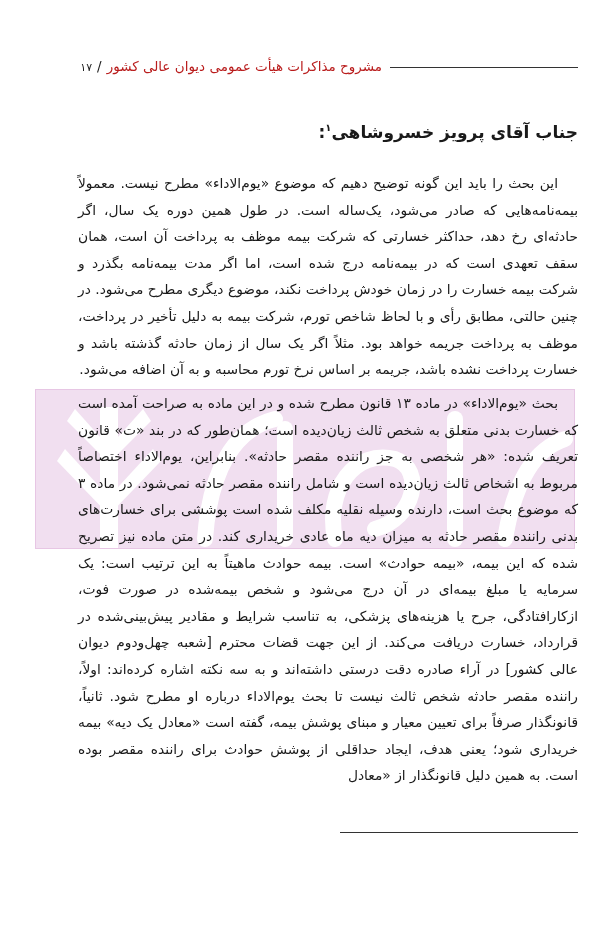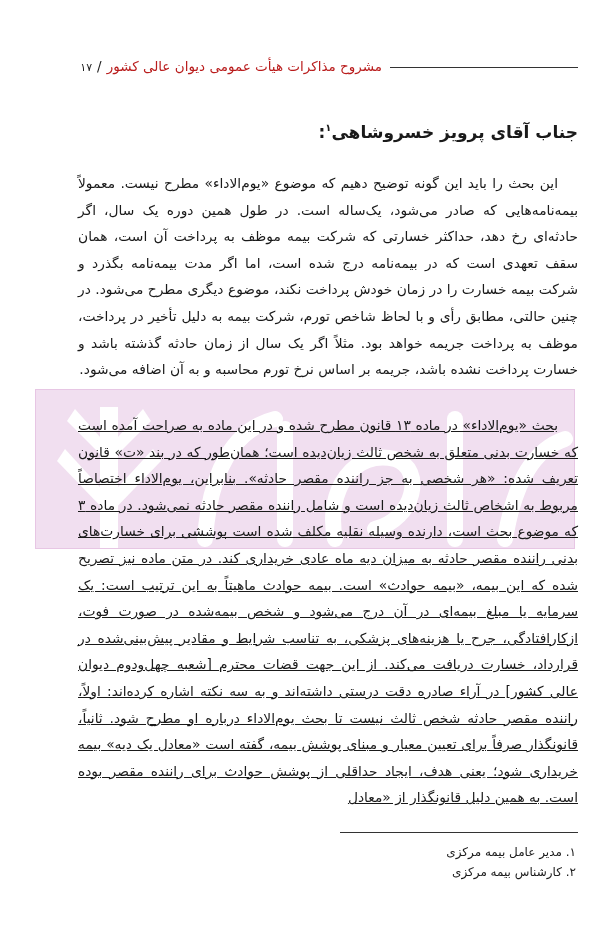--- a/index.html
+++ b/index.html
@@ -24,21 +24,21 @@
   .runhead .title { font-size: 13.5px; color: #b91c1c; white-space: nowrap; }
   .runhead .sep { font-size: 13.5px; margin: 0 5px; }
   .runhead .pno { font-size: 11px; }
   .question { top: 80px; font-weight: bold; font-size: 16px; line-height: 26px; text-align: right; }
   .heading { font-weight: bold; font-size: 17px; line-height: 26px; text-align: right; padding-right: 22px; }
   .heading sup { font-size: 10px; }
   .h1 { top: 115px; }
   .h2 { top: 385px; }
   .para { font-size: 13.8px; line-height: 26.6px; text-indent: 20px; }
   .p1 { top: 134px; margin-top: 36px; }
-  .p2 { top: 412px; text-decoration: underline; }
+  .p2 { top: 390px; }
   .fn-rule { position: absolute; top: 832px; left: 340px; width: 238px; height: 0; border-bottom: 1.3px solid #333; z-index:1; }
   .footnotes { position: absolute; top: 842px; left: 78px; width: 500px; direction: rtl; font-size: 12px; line-height: 20px; z-index: 1; }
   .footnotes div { text-align: right; padding-right: 2px; }
 </style>
 </head>
 <body>
 
 <div class="page">
 
   <div class="watermark">
@@ -72,17 +72,13 @@
 
 
   <div class="content heading h1">
     <span>جناب آقای پرویز خسروشاهی</span><sup>۱</sup><span>:</span>
   </div>
   <div class="content para p1">این بحث را باید این گونه توضیح دهیم که موضوع «یوم‌الاداء» مطرح نیست. معمولاً بیمه‌نامه‌هایی که صادر می‌شود، یک‌ساله است. در طول همین دوره یک سال، اگر حادثه‌ای رخ دهد، حداکثر خسارتی که شرکت بیمه موظف به پرداخت آن است، همان سقف تعهدی است که در بیمه‌نامه درج شده است، اما اگر مدت بیمه‌نامه بگذرد و شرکت بیمه خسارت را در زمان خودش پرداخت نکند، موضوع دیگری مطرح می‌شود. در چنین حالتی، مطابق رأی و با لحاظ شاخص تورم، شرکت بیمه به دلیل تأخیر در پرداخت، موظف به پرداخت جریمه خواهد بود. مثلاً اگر یک سال از زمان حادثه گذشته باشد و خسارت پرداخت نشده باشد، جریمه بر اساس نرخ تورم محاسبه و به آن اضافه می‌شود.</div>
 
   <div class="content para p2">بحث «یوم‌الاداء» در ماده ۱۳ قانون مطرح شده و در این ماده به صراحت آمده است که خسارت بدنی متعلق به شخص ثالث زیان‌دیده است؛ همان‌طور که در بند «ت» قانون تعریف شده: «هر شخصی به جز راننده مقصر حادثه». بنابراین، یوم‌الاداء اختصاصاً مربوط به اشخاص ثالث زیان‌دیده است و شامل راننده مقصر حادثه نمی‌شود. در ماده ۳ که موضوع بحث است، دارنده وسیله نقلیه مکلف شده است پوششی برای خسارت‌های بدنی راننده مقصر حادثه به میزان دیه ماه عادی خریداری کند. در متن ماده نیز تصریح شده که این بیمه، «بیمه حوادث» است. بیمه حوادث ماهیتاً به این ترتیب است: یک سرمایه یا مبلغ بیمه‌ای در آن درج می‌شود و شخص بیمه‌شده در صورت فوت، ازکارافتادگی، جرح یا هزینه‌های پزشکی، به تناسب شرایط و مقادیر پیش‌بینی‌شده در قرارداد، خسارت دریافت می‌کند. از این جهت قضات محترم [شعبه چهل‌ودوم دیوان عالی کشور] در آراء صادره دقت درستی داشته‌اند و به سه نکته اشاره کرده‌اند: اولاً، راننده مقصر حادثه شخص ثالث نیست تا بحث یوم‌الاداء درباره او مطرح شود. ثانیاً، قانونگذار صرفاً برای تعیین معیار و مبنای پوشش بیمه، گفته است «معادل یک دیه» بیمه خریداری شود؛ یعنی هدف، ایجاد حداقلی از پوشش حوادث برای راننده مقصر بوده است. به همین دلیل قانونگذار از «معادل</div>
 
   <div class="fn-rule"></div>
-  <div class="footnotes">
-    <div>۱. مدیر عامل بیمه مرکزی</div>
-    <div>۲. کارشناس بیمه مرکزی</div>
-  </div>
 </div>
 
 </body></html>

